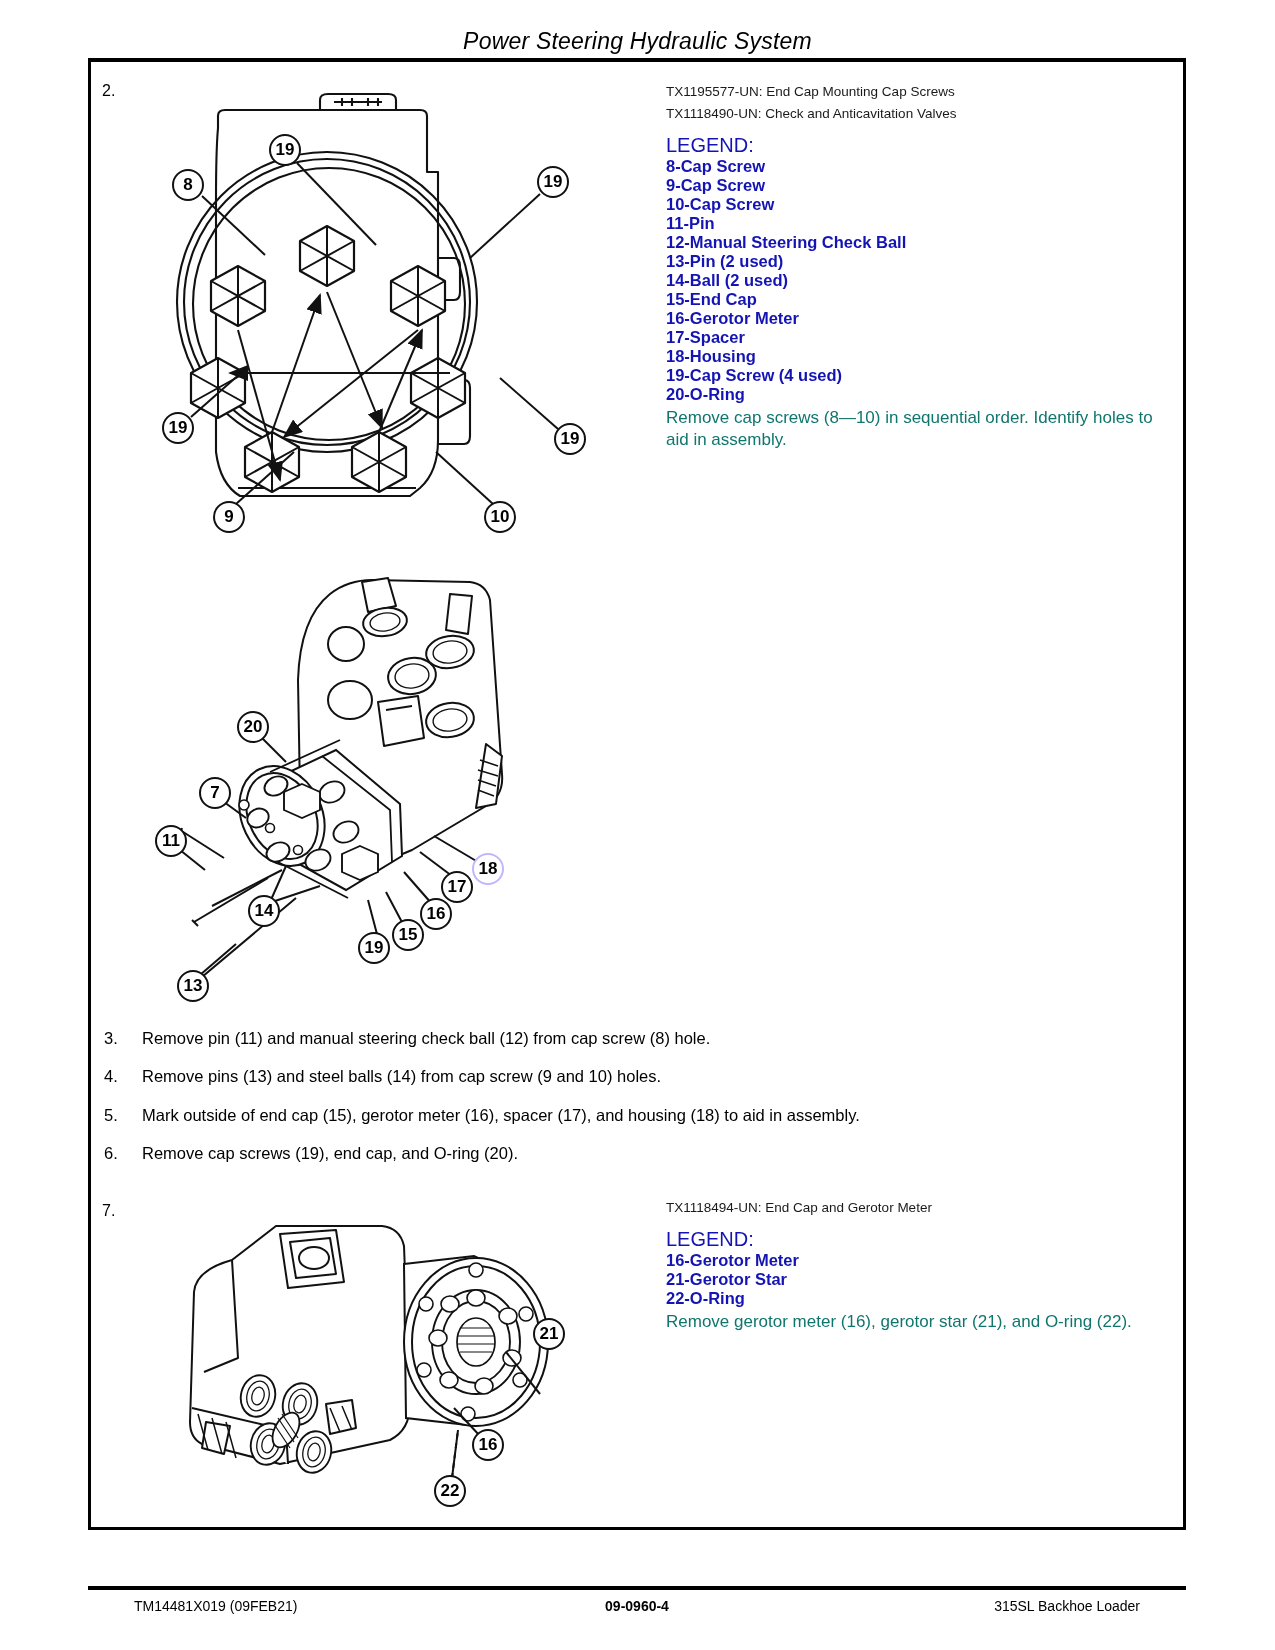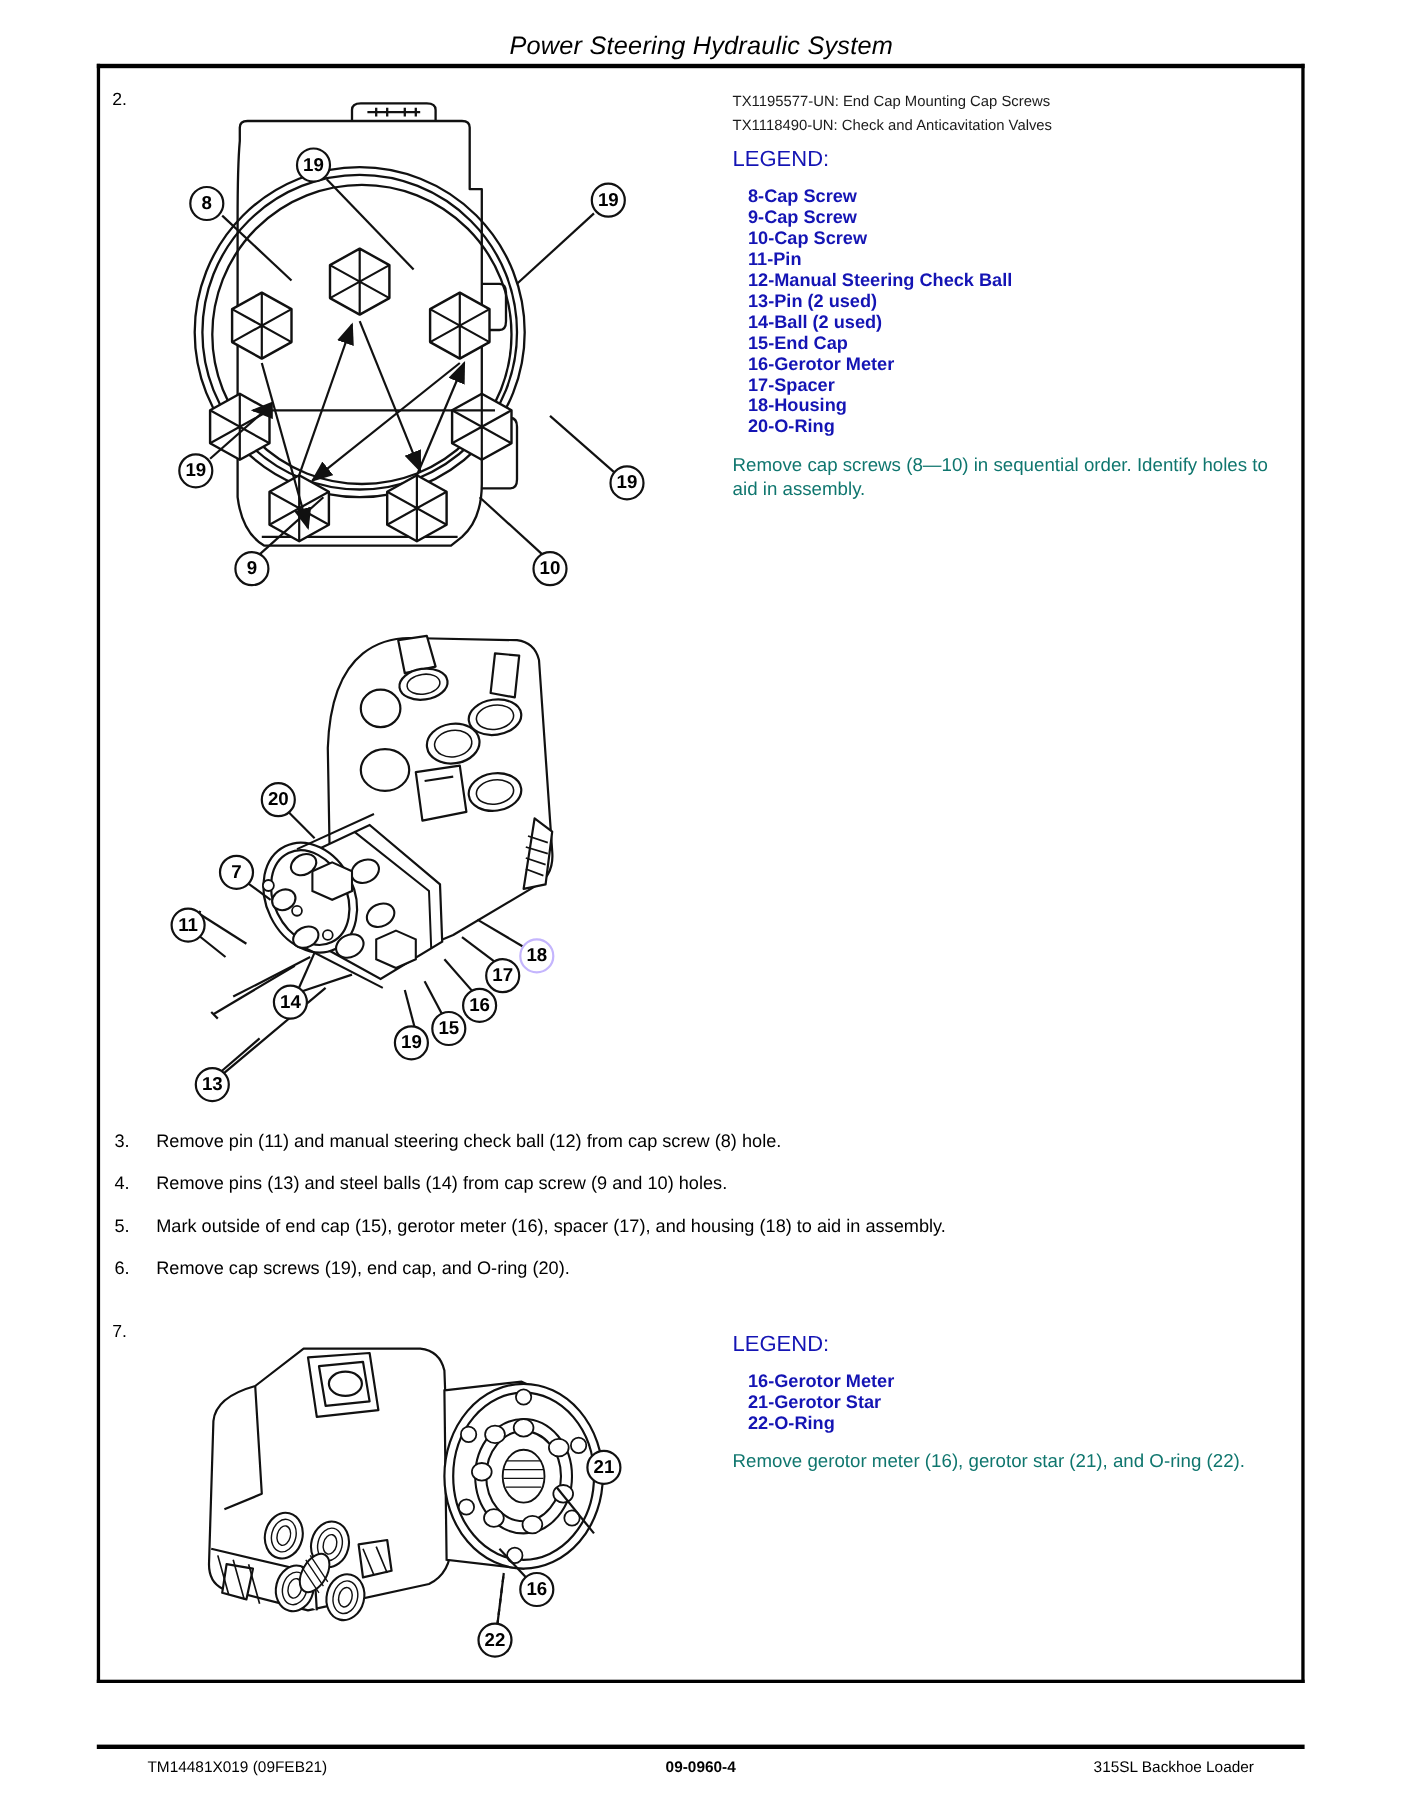--- a/index.html
+++ b/index.html
@@ -47,21 +47,21 @@
   
   .legend-block { position:absolute; width:510px; }
   .fig-id {
     font-size:13.5px; color:#1a1a1a; line-height:1.25;
     font-family:"Liberation Sans", sans-serif;
     margin:0 0 5px 0; white-space:nowrap;
   }
   .legend-head {
     color:#1414b4; font-size:20px; line-height:1.05; margin:12px 0 1px 0;
   }
-  .legend-list { list-style:none; margin:14px; padding:0; }
+  .legend-list { list-style:none; margin:0; padding:0; }
   .legend-list li {
     color:#1414b4; font-weight:bold; font-size:16.5px; line-height:1.155;
     white-space:nowrap;
   }
   .legend-para {
     font-size:17px; line-height:1.25; margin-top:3px; color:#0f766e;
   }
 
   
   .proc { position:absolute; left:104px; width:900px; }
@@ -96,20 +96,21 @@
       <li>9-Cap Screw</li>
       <li>10-Cap Screw</li>
       <li>11-Pin</li>
       <li>12-Manual Steering Check Ball</li>
       <li>13-Pin (2 used)</li>
       <li>14-Ball (2 used)</li>
       <li>15-End Cap</li>
       <li>16-Gerotor Meter</li>
       <li>17-Spacer</li>
       <li>18-Housing</li>
+      <li>19-Cap Screw (4 used)</li>
       <li>20-O-Ring</li>
     </ul>
     <div class="legend-para">Remove cap screws (8—10) in sequential order. Identify holes to aid in assembly.</div>
   </div>
 
   <div class="fig" style="left:120px; top:80px;">
     <svg width="540" height="470" viewBox="0 0 540 470">
       <g fill="none" stroke="#111" stroke-width="2.1" stroke-linejoin="round">
 
         <path d="M98,48 L98,36 Q98,30 105,30 L300,30 Q307,30 307,36 L307,48
@@ -315,20 +316,21 @@
     </div>
     <div class="proc-item">
       <span class="n">6.</span>
       <span>Remove cap screws (19), end cap, and O-ring (20).</span>
     </div>
   </div>
 
   <div class="step-num" style="left:102px; top:1202px;">7.</div>
 
   <div class="legend-block" style="left:666px; top:1200px;">
+    <div class="fig-id">TX1118494-UN: End Cap and Gerotor Meter</div>
     <div class="legend-head">LEGEND:</div>
     <ul class="legend-list">
       <li>16-Gerotor Meter</li>
       <li>21-Gerotor Star</li>
       <li>22-O-Ring</li>
     </ul>
     <div class="legend-para">Remove gerotor meter (16), gerotor star (21), and O-ring (22).</div>
   </div>
 
   <div class="fig" style="left:168px; top:1208px;">

